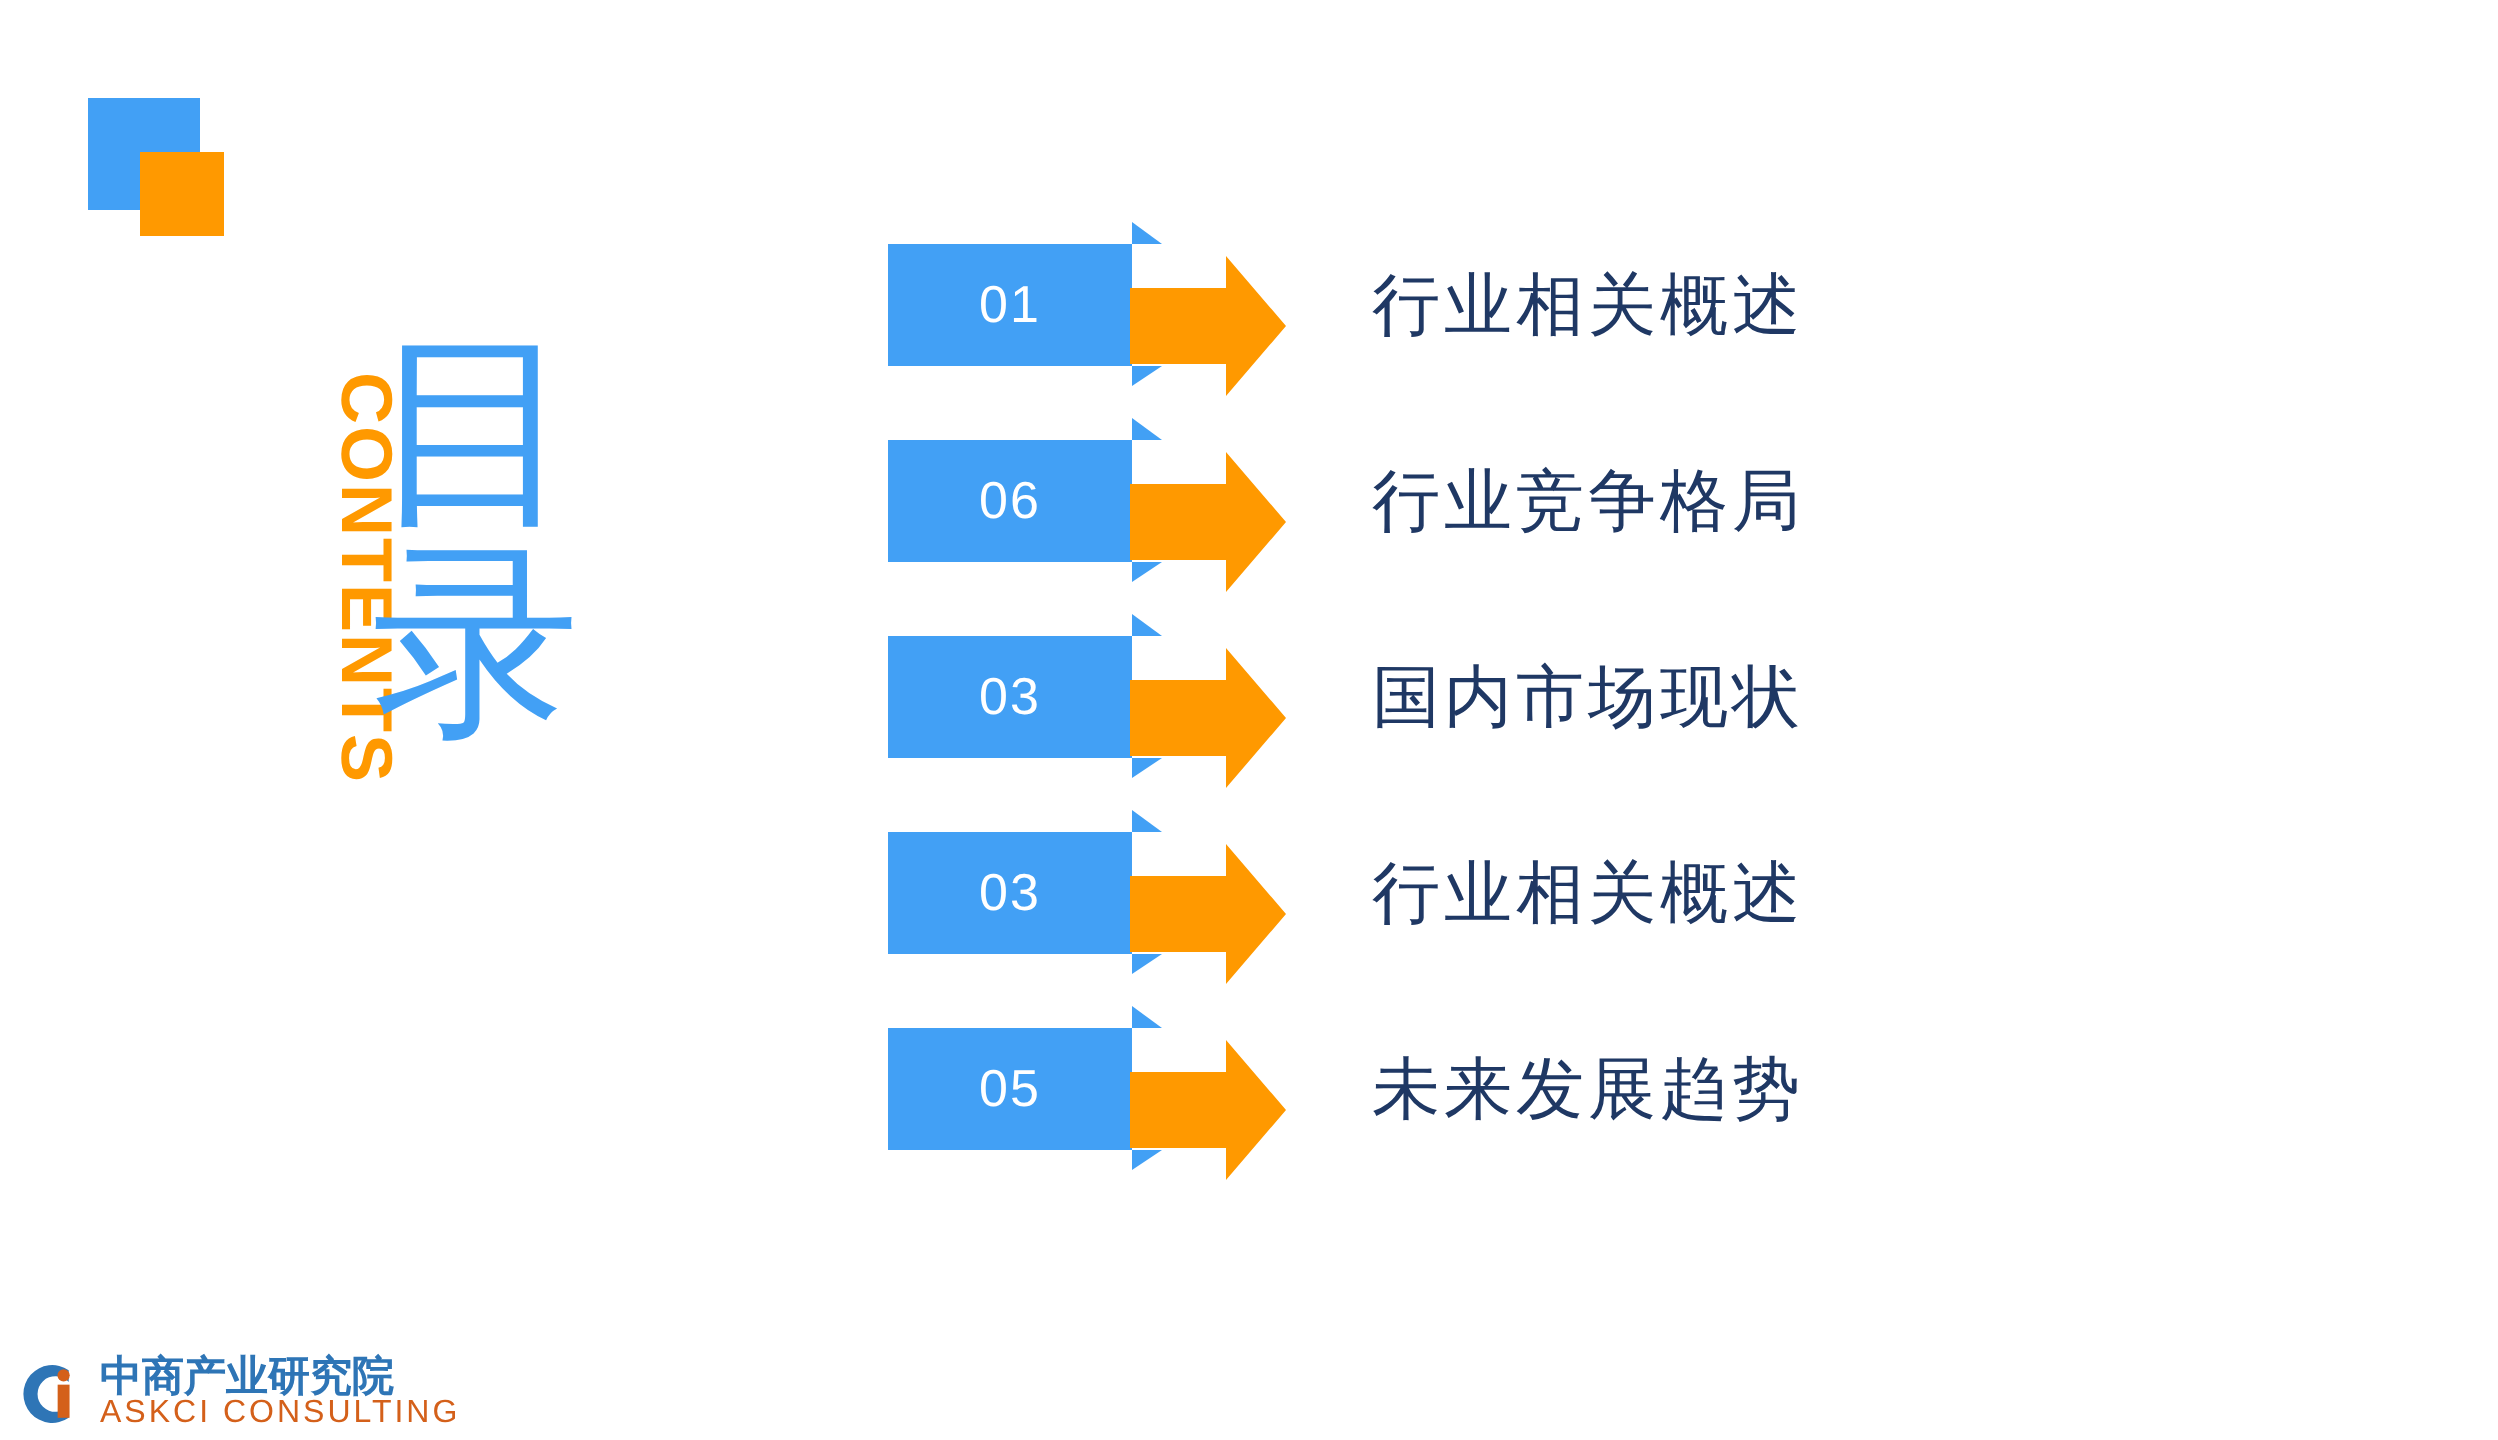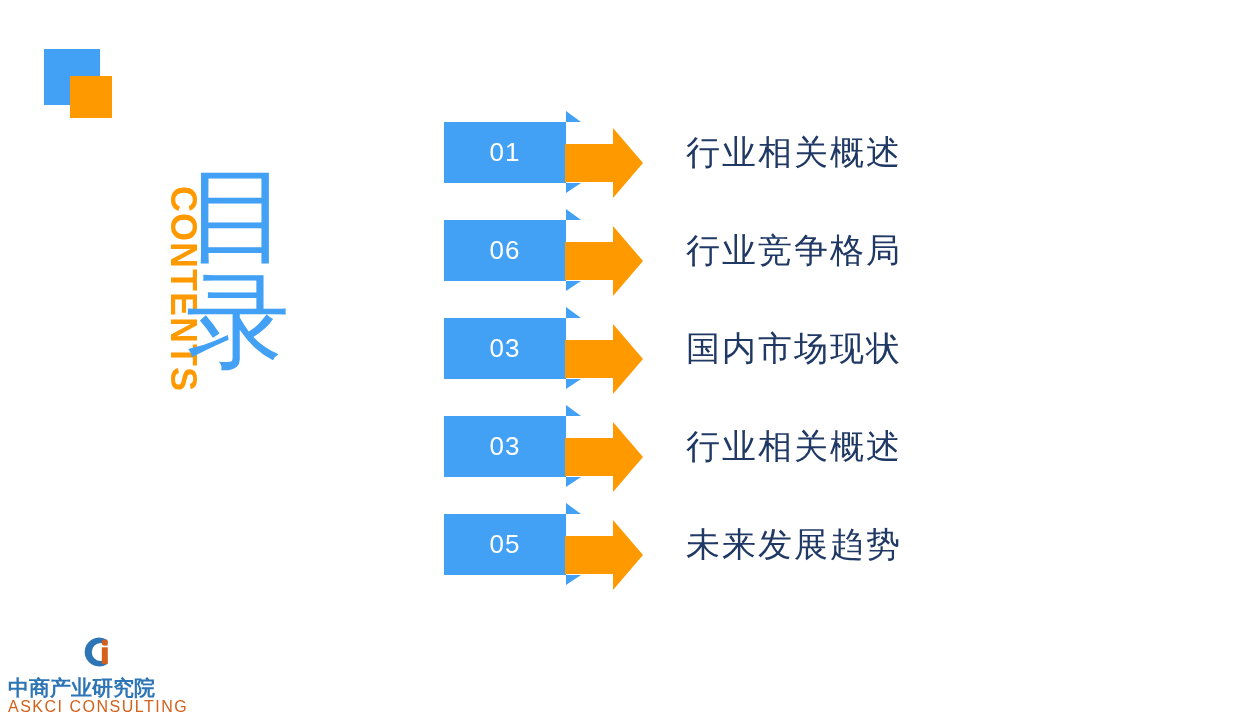--- a/index.html
+++ b/index.html
@@ -127,21 +127,20 @@
     white-space:nowrap;
   }
 
   
   #footer-logo {
     position:absolute;
     left:8px; bottom:4px;
     display:flex;
     align-items:center;
     gap:8px;
-    flex-direction:column;
   }
   #logo-mark { width:34px; height:34px; flex:none; }
   #logo-text { display:flex; flex-direction:column; line-height:1.05; }
   #logo-cn {
     color:#2E75B6;
     font-family:"DejaVu Sans", sans-serif;
     font-size:21px;
     font-weight:bold;
     letter-spacing:0px;
   }

